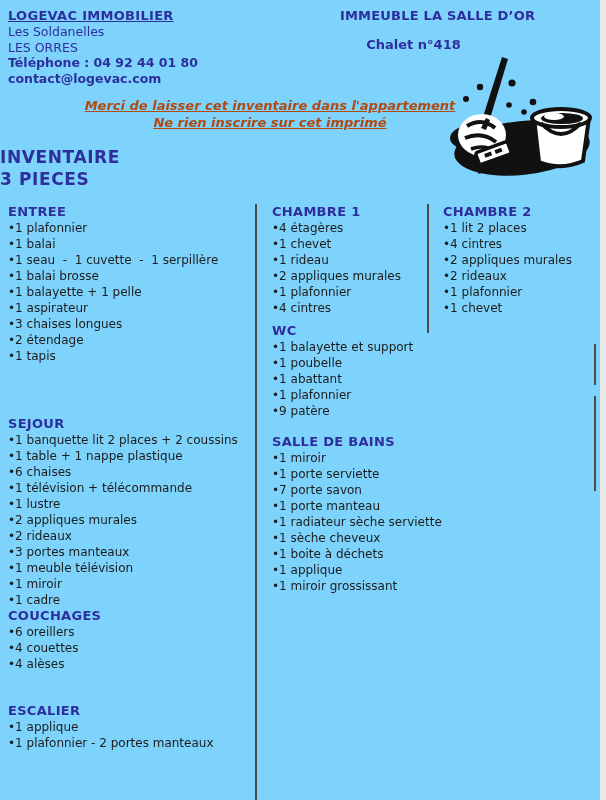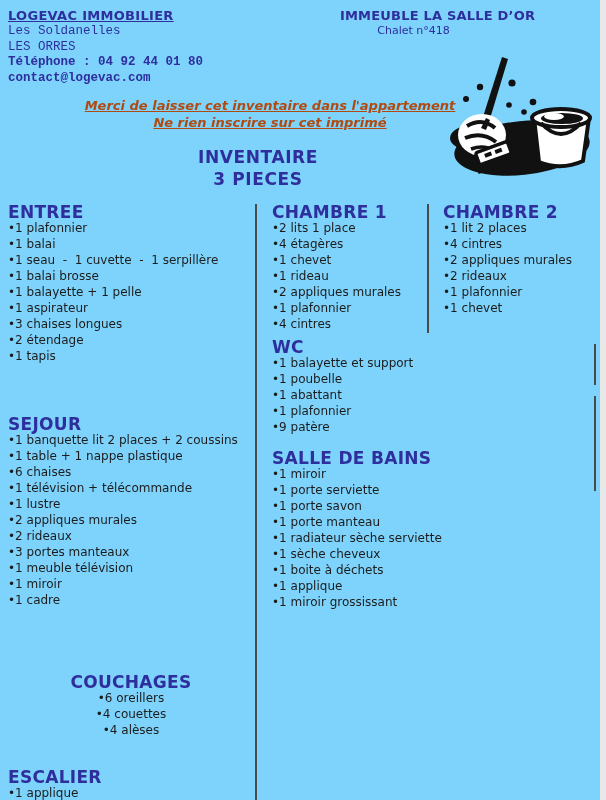--- a/index.html
+++ b/index.html
@@ -6,44 +6,44 @@
   .page{
     position:relative;
     width:600px;height:800px;
     background:#7dd3fc;
     font-family:"DejaVu Sans","Liberation Sans",sans-serif;
     overflow:hidden;
   }
   
   .agency{position:absolute;left:8px;top:7px;color:#2e2e9d;}
   .agency-name{font-size:13px;font-weight:bold;text-decoration:underline;letter-spacing:.3px;line-height:17px;}
-  .agency-line{font-size:12.5px;line-height:15.5px;font-family:Liberation Mono, monospace;}
+  .agency-line{font-size:12.5px;line-height:15.5px;}
   .agency-strong{font-weight:bold;}
   
   .building{position:absolute;left:305px;top:8px;width:265px;text-align:center;color:#2e2e9d;}
   .building-name{font-size:13px;font-weight:bold;line-height:16px;letter-spacing:.2px;}
-  .building-unit{font-size:11px;font-weight:normal;padding-right:48px;}
+  .building-unit{font-size:13px;font-weight:bold;margin-top:13px;padding-right:48px;}
   
   .notice{position:absolute;left:0;top:97px;width:540px;text-align:center;
     color:#b04a10;font-size:13px;font-weight:bold;font-style:italic;line-height:17px;}
   .notice div{text-decoration:underline;}
   
-  .main-title{position:absolute;left:0;top:146px;width:516px;text-align:center;
+  .main-title{position:absolute;left:0;top:146px;width:516px;
     color:#2e2e9d;font-size:17px;font-weight:bold;letter-spacing:.6px;line-height:22px;}
   
   .clipart{position:absolute;left:442px;top:56px;width:162px;height:132px;}
   
   .col{position:absolute;top:204px;}
   .col-0{left:8px;width:246px;}
   .col-1{left:272px;width:170px;}
   .col-2{left:443px;width:160px;}
-  .section-title{color:#2e2e9d;font-size:17px;font-weight:bold;line-height:16px;letter-spacing:.3px;}
+  .section-title{color:#2e2e9d;font-size:13px;font-weight:bold;line-height:16px;letter-spacing:.3px;}
   .item{color:#1c1c1c;font-size:12px;line-height:16px;white-space:pre;}
   .col-0 .section:nth-child(2){margin-top:52px;}
-  .col-0 .section:nth-child(3){margin-top:66px;text-align:center;}
+  .col-0 .section:nth-child(3){}
   .col-0 .section:nth-child(4){margin-top:31px;}
   .col-1 .section:nth-child(2){margin-top:7px;}
   .col-1 .section:nth-child(3){margin-top:15px;}
   
   .vrule{position:absolute;background:#4a4a4a;width:2px;}
   .vrule-main{left:255px;top:204px;height:596px;}
   .vrule-short{left:427px;top:204px;height:129px;}
   .vrule-right-a{left:594px;top:344px;height:41px;}
   .vrule-right-b{left:594px;top:396px;height:95px;}
 </style>
@@ -143,41 +143,40 @@
       </div>
       <div class="section">
         <div class="section-title">ESCALIER</div>
         <div class="item">•1 applique</div>
         <div class="item">•1 plafonnier - 2 portes manteaux</div>
       </div>
     </div>
   <div class="col col-1">
       <div class="section">
         <div class="section-title">CHAMBRE 1</div>
-        <div class="item">•2 lits 1 place</div>
         <div class="item">•4 étagères</div>
         <div class="item">•1 chevet</div>
         <div class="item">•1 rideau</div>
         <div class="item">•2 appliques murales</div>
         <div class="item">•1 plafonnier</div>
         <div class="item">•4 cintres</div>
       </div>
       <div class="section">
         <div class="section-title">WC</div>
         <div class="item">•1 balayette et support</div>
         <div class="item">•1 poubelle</div>
         <div class="item">•1 abattant</div>
         <div class="item">•1 plafonnier</div>
         <div class="item">•9 patère</div>
       </div>
       <div class="section">
         <div class="section-title">SALLE DE BAINS</div>
         <div class="item">•1 miroir</div>
         <div class="item">•1 porte serviette</div>
-        <div class="item">•1 porte savon</div>
+        <div class="item">•7 porte savon</div>
         <div class="item">•1 porte manteau</div>
         <div class="item">•1 radiateur sèche serviette</div>
         <div class="item">•1 sèche cheveux</div>
         <div class="item">•1 boite à déchets</div>
         <div class="item">•1 applique</div>
         <div class="item">•1 miroir grossissant</div>
       </div>
     </div>
   <div class="col col-2">
       <div class="section">

